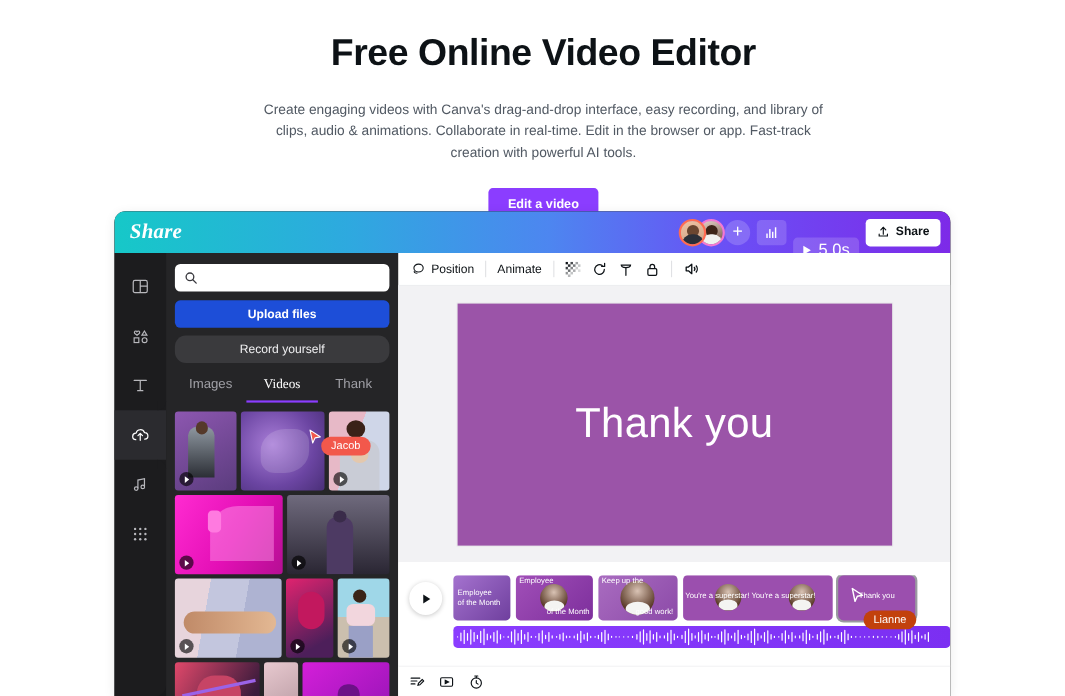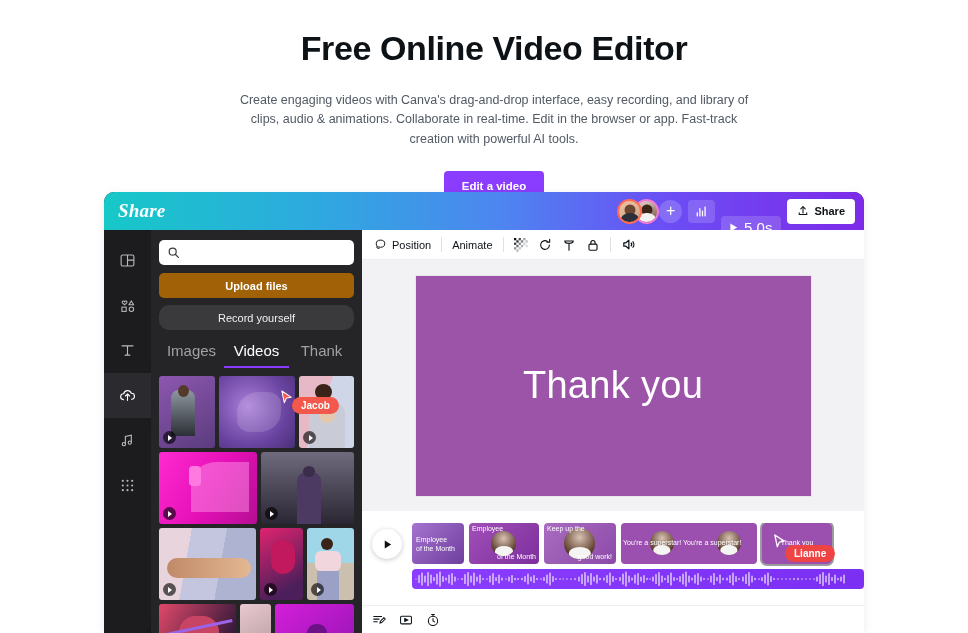--- a/index.html
+++ b/index.html
@@ -107,54 +107,54 @@
   }
   .search-box {
     height: 25px; background: #fff; border-radius: 5px;
     display: flex; align-items: center; padding: 0 8px; margin-bottom: 8px;
   }
   .search-box input {
     border: none; outline: none; font-size: 11px; flex: 1;
     background: transparent; color: #0d1216; margin-left: 5px;
   }
   .btn-upload {
-    height: 25px; background: #a16207; color: #fff; border-radius: 5px;
+    height: 25px; background: #1d4ed8; color: #fff; border-radius: 5px;
     display: flex; align-items: center; justify-content: center;
     font-size: 11px; font-weight: 600; cursor: pointer; margin-bottom: 7px;
   }
   .btn-record {
     height: 25px; background: #3a3a3d; color: #f0f0f2; border-radius: 10px;
     display: flex; align-items: center; justify-content: center;
     font-size: 11px; cursor: pointer; margin-bottom: 3px;
   }
   .tabs { display: flex; }
   .tab {
-    flex: 1; text-align: center; font-size: 15px; color: #a0a0a6;
+    flex: 1; text-align: center; font-size: 12px; color: #a0a0a6;
     padding: 9px 0 7px; cursor: pointer; border-bottom: 2px solid transparent;
   }
-  .tab.active { color: #fff; border-bottom-color: #8b3dff; }
+  .tab.active { color: #fff; border-bottom-color: #8b3dff; font-family: Liberation Serif, serif; }
 
   .grid { margin-top: 8px; display: flex; flex-direction: column; gap: 4px; }
   .grow { display: flex; gap: 4px; }
   .thumb { position: relative; border-radius: 3px; overflow: hidden; height: 72px; }
   .thumb .pbadge {
     position: absolute; left: 4px; bottom: 4px; width: 13px; height: 13px;
     border-radius: 50%; background: rgba(0,0,0,.62);
     display: flex; align-items: center; justify-content: center;
   }
   .tri { width:0;height:0;border-left:5px solid #fff;border-top:3.5px solid transparent;border-bottom:3.5px solid transparent; margin-left:1.5px;}
   .tri.sm { border-left-width:4px;border-top-width:3px;border-bottom-width:3px; }
 
   
   .cursor-tag {
     position: absolute; display: flex; align-items: flex-start; z-index: 40;
     pointer-events: none;
   }
   .tag-pill {
-    color: #fff; font-size: 10px; font-weight: 700; border-radius: 11px;
+    color: #fff; font-size: 10px; font-weight: 400; border-radius: 11px;
     padding: 3px 9px; white-space: nowrap;
   }
 
   
   .main { flex: 1; background: #fff; display: flex; flex-direction: column; }
   .toolbar {
     height: 30px; display: flex; align-items: center; padding: 0 12px;
     gap: 10px; color: #0d1216; border-bottom: 1px solid #edeef0;
   }
   .tb-item { display: flex; align-items: center; gap: 5px; font-size: 11px; cursor: pointer; }
@@ -576,21 +576,21 @@
             </svg>
           </div>
         </div>
 
         <div class="cursor-tag" style="left:411px;top:23px;">
           <span>
             <svg width="13" height="15" viewBox="0 0 14 16">
               <path d="M2 1 L12 7.6 L6.9 8.6 L4.6 13.6 Z" fill="none" stroke="#fff" stroke-width="1.4" stroke-linejoin="round"></path>
             </svg>
           </span>
-          <span class="tag-pill" style="background:#ef4444;margin-left:-1px;margin-top:11px">Lianne</span>
+          <span class="tag-pill" style="background:#c2410c;margin-left:-1px;margin-top:21px">Lianne</span>
         </div>
       </div>
 
       <div class="bottombar">
         <span>
           <svg width="14" height="14" viewBox="0 0 16 16" fill="none" stroke="#0d1216" stroke-width="1.2" stroke-linecap="round">
             <path d="M2 4h9M2 7h6M2 10h4"></path>
               <path d="M13.6 5.4 9.6 9.4l-.5 2 2-.5 4-4Z"></path>
           </svg>
         </span>

